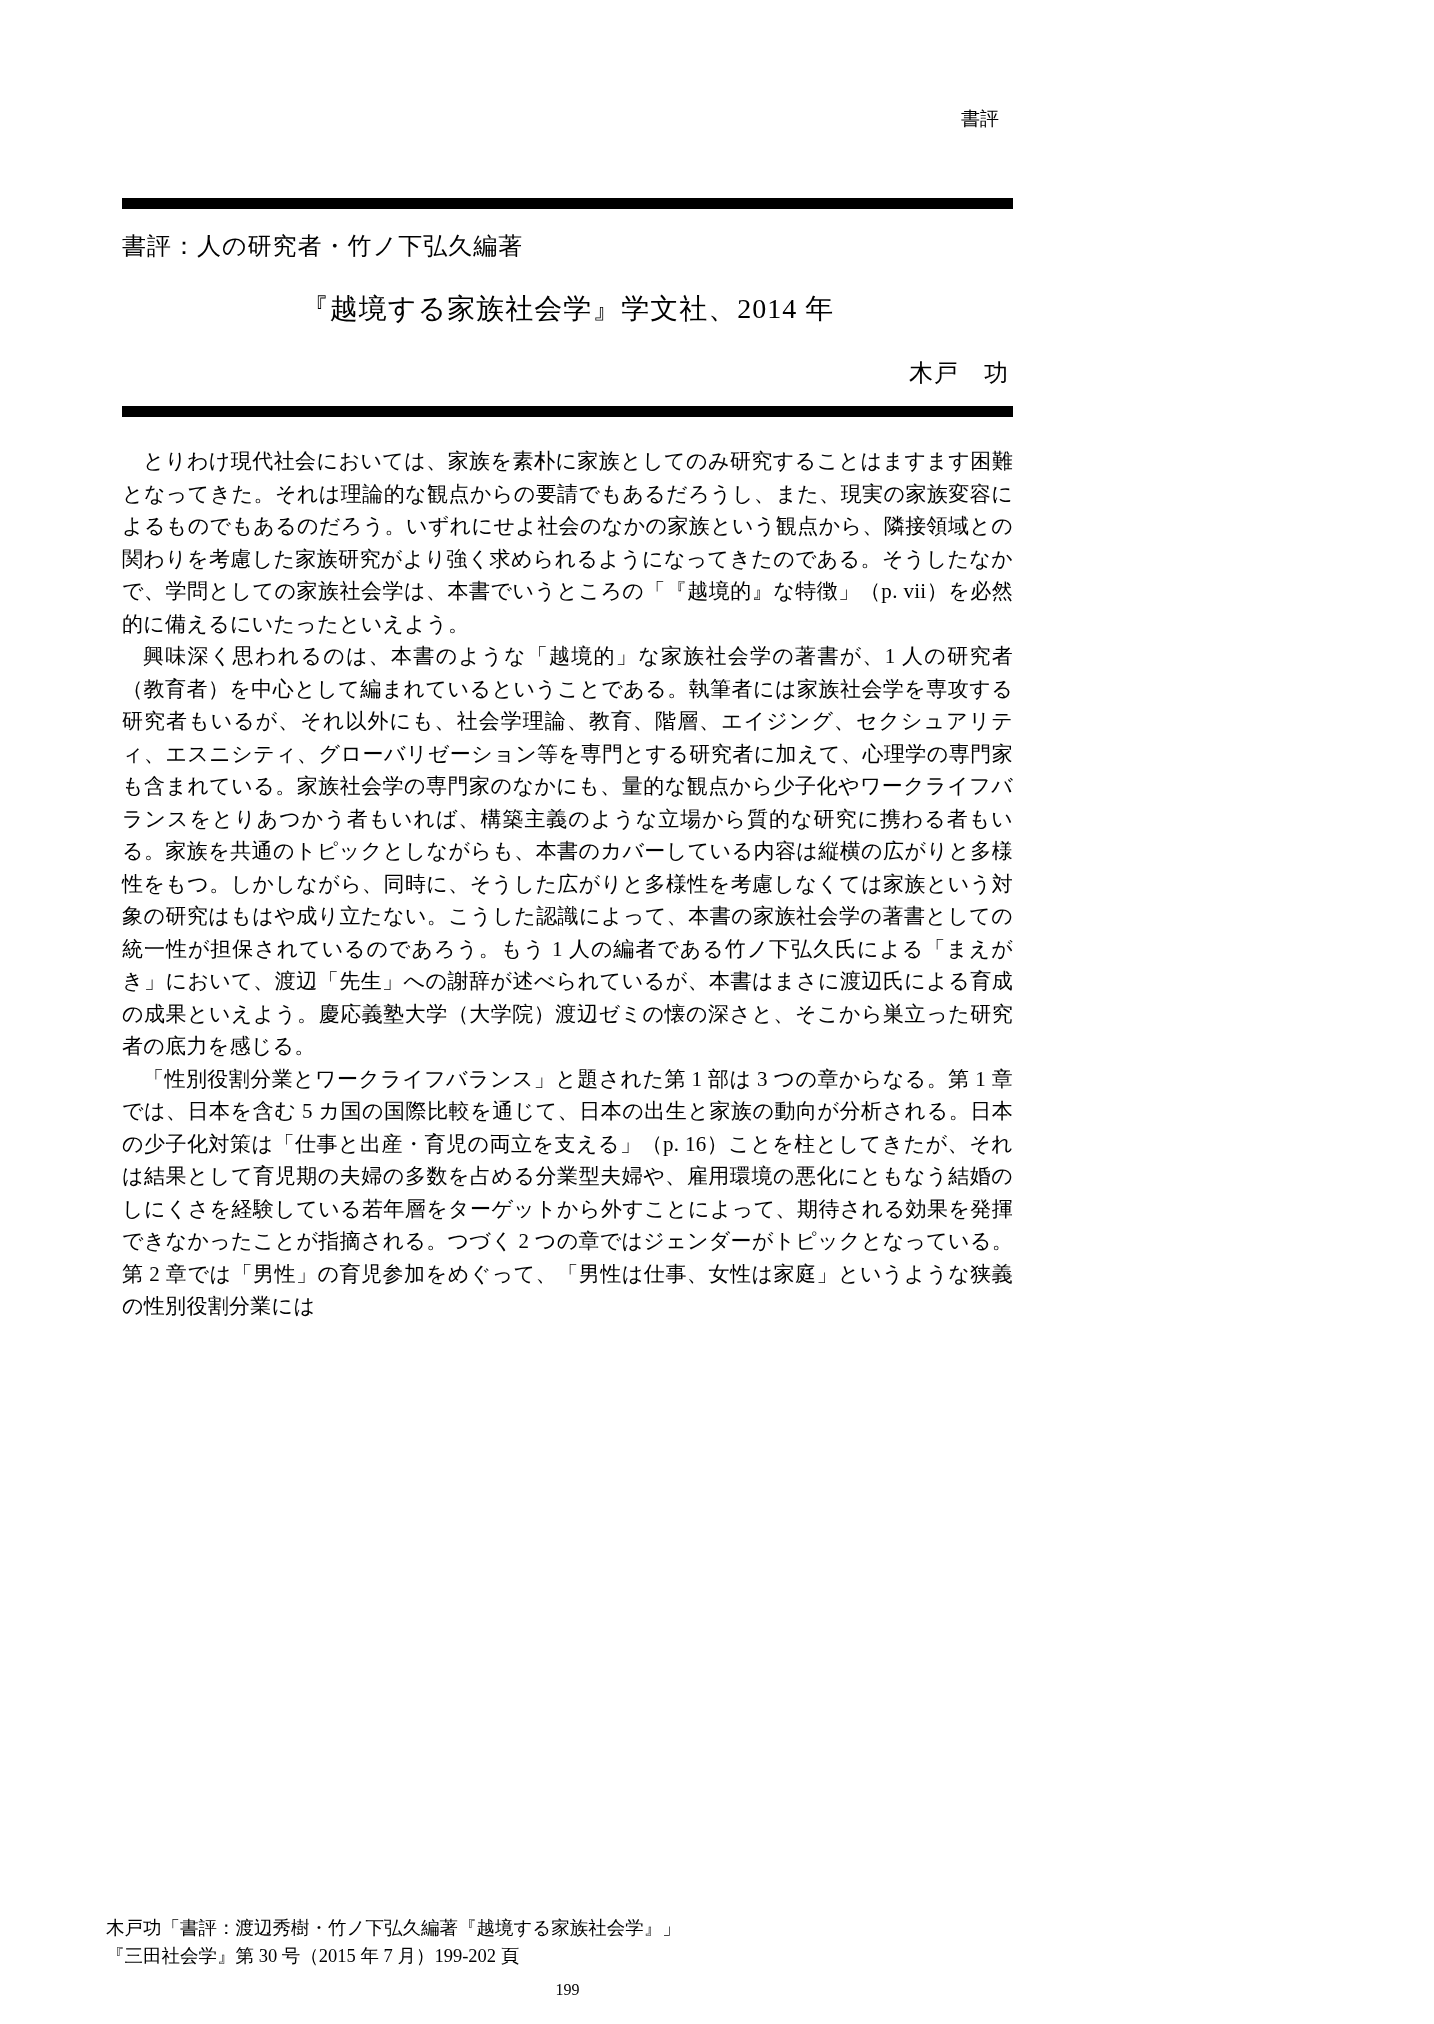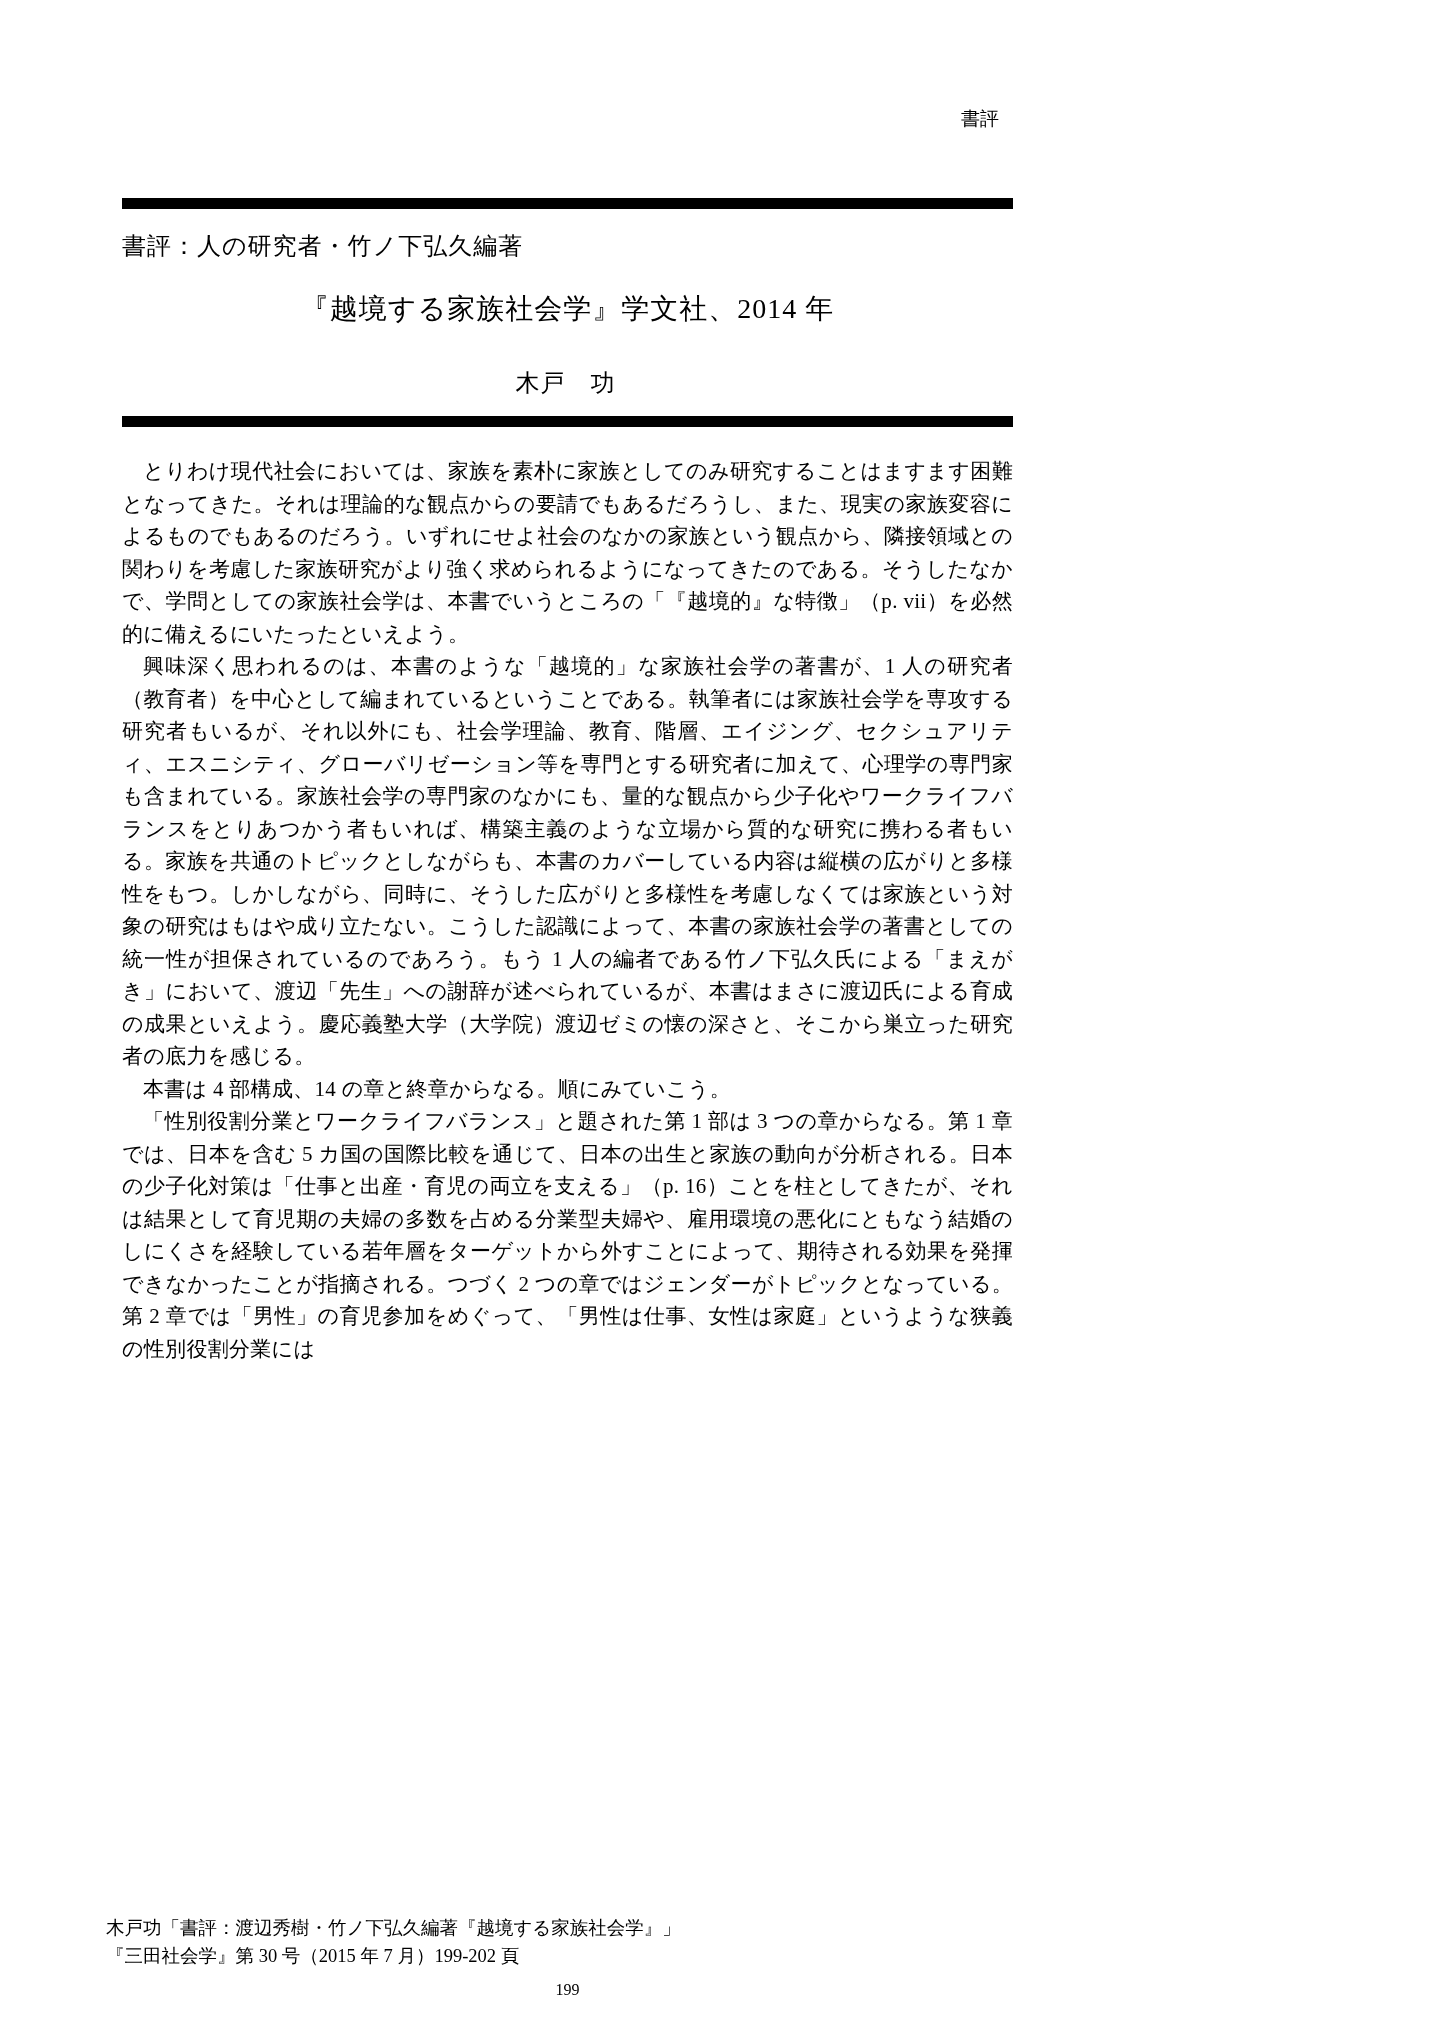--- a/index.html
+++ b/index.html
@@ -44,22 +44,22 @@
     letter-spacing: 1px;
   }
   .book-title {
     margin-top: 29px;
     text-align: center;
     font-size: 28px;
     line-height: 34px;
     letter-spacing: 1px;
   }
   .author {
-    margin-top: 40px;
-    text-align: center;
+    margin-top: 30px;
+    text-align: right;
     padding-right: 4px;
     font-size: 24px;
     line-height: 34px;
     letter-spacing: 1px;
   }
   .body-text {
     margin-top: 28px;
   }
   .body-text p {
     margin: 0;
@@ -94,21 +94,20 @@
   <div class="content">
     <div class="running-head">書評</div>
     <div class="rule rule-top"></div>
     <h1 class="review-title">書評：人の研究者・竹ノ下弘久編著</h1>
     <div class="book-title">『越境する家族社会学』学文社、2014 年</div>
     <div class="author">木戸　功</div>
     <div class="rule rule-bottom"></div>
     <div class="body-text">
       <p>とりわけ現代社会においては、家族を素朴に家族としてのみ研究することはますます困難となってきた。それは理論的な観点からの要請でもあるだろうし、また、現実の家族変容によるものでもあるのだろう。いずれにせよ社会のなかの家族という観点から、隣接領域との関わりを考慮した家族研究がより強く求められるようになってきたのである。そうしたなかで、学問としての家族社会学は、本書でいうところの「『越境的』な特徴」（p. vii）を必然的に備えるにいたったといえよう。</p>
       <p>興味深く思われるのは、本書のような「越境的」な家族社会学の著書が、1 人の研究者（教育者）を中心として編まれているということである。執筆者には家族社会学を専攻する研究者もいるが、それ以外にも、社会学理論、教育、階層、エイジング、セクシュアリティ、エスニシティ、グローバリゼーション等を専門とする研究者に加えて、心理学の専門家も含まれている。家族社会学の専門家のなかにも、量的な観点から少子化やワークライフバランスをとりあつかう者もいれば、構築主義のような立場から質的な研究に携わる者もいる。家族を共通のトピックとしながらも、本書のカバーしている内容は縦横の広がりと多様性をもつ。しかしながら、同時に、そうした広がりと多様性を考慮しなくては家族という対象の研究はもはや成り立たない。こうした認識によって、本書の家族社会学の著書としての統一性が担保されているのであろう。もう 1 人の編者である竹ノ下弘久氏による「まえがき」において、渡辺「先生」への謝辞が述べられているが、本書はまさに渡辺氏による育成の成果といえよう。慶応義塾大学（大学院）渡辺ゼミの懐の深さと、そこから巣立った研究者の底力を感じる。</p>
-      <p>本書は 4 部構成、14 の章と終章からなる。順にみていこう。</p>
       <p>「性別役割分業とワークライフバランス」と題された第 1 部は 3 つの章からなる。第 1 章では、日本を含む 5 カ国の国際比較を通じて、日本の出生と家族の動向が分析される。日本の少子化対策は「仕事と出産・育児の両立を支える」（p. 16）ことを柱としてきたが、それは結果として育児期の夫婦の多数を占める分業型夫婦や、雇用環境の悪化にともなう結婚のしにくさを経験している若年層をターゲットから外すことによって、期待される効果を発揮できなかったことが指摘される。つづく 2 つの章ではジェンダーがトピックとなっている。第 2 章では「男性」の育児参加をめぐって、「男性は仕事、女性は家庭」というような狭義の性別役割分業には</p>
     </div>
   </div>
   <div class="footnote">
     <div>木戸功「書評：渡辺秀樹・竹ノ下弘久編著『越境する家族社会学』」</div>
     <div>『三田社会学』第 30 号（2015 年 7 月）199-202 頁</div>
   </div>
   <div class="page-number">199</div>
 </div>
 

